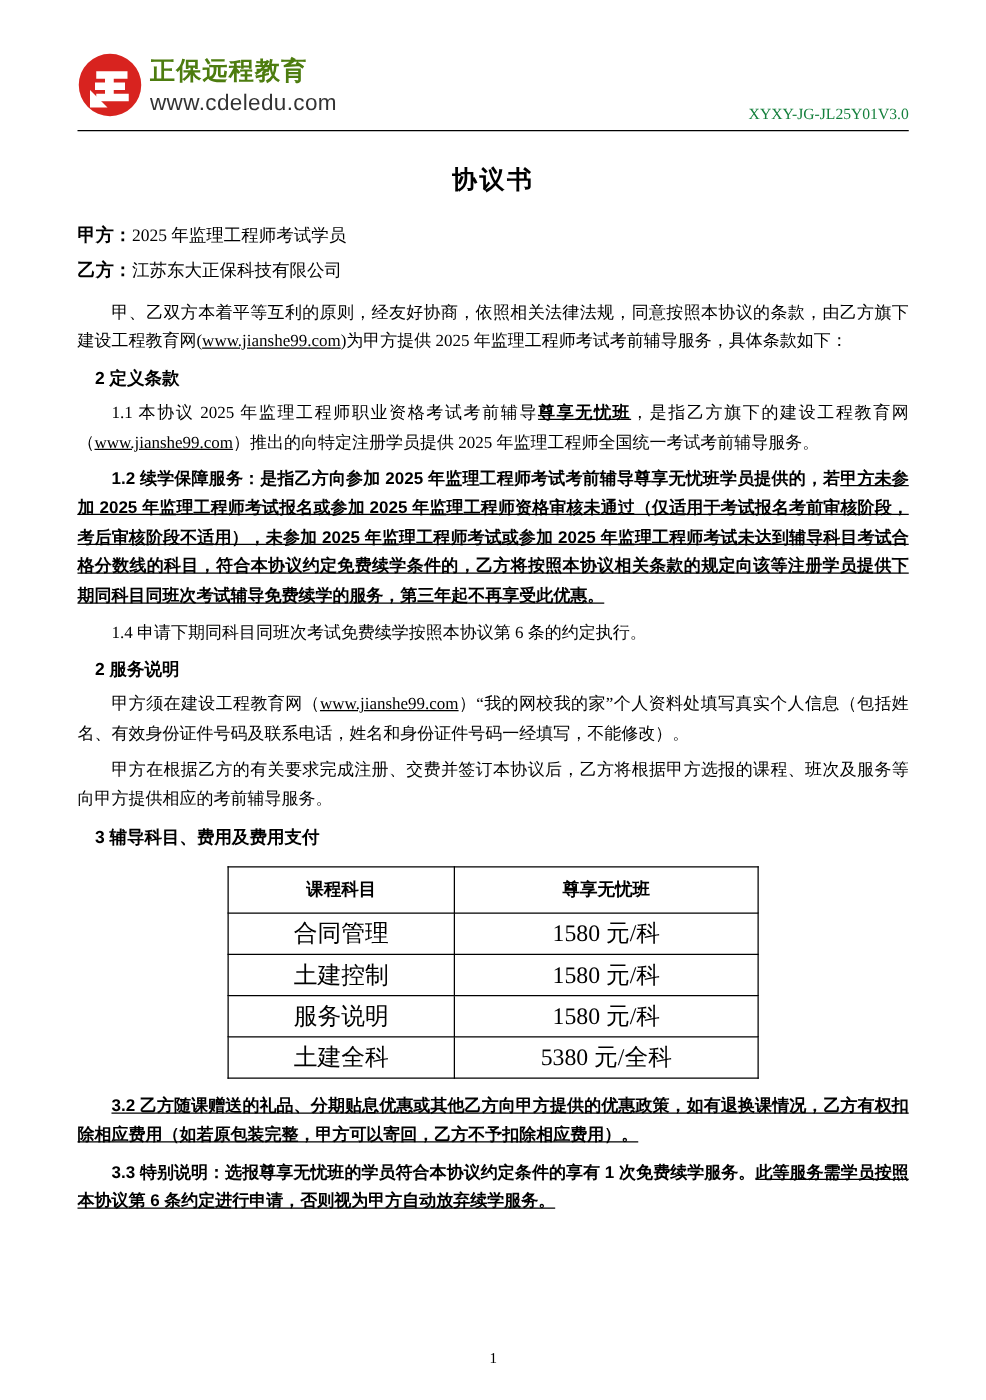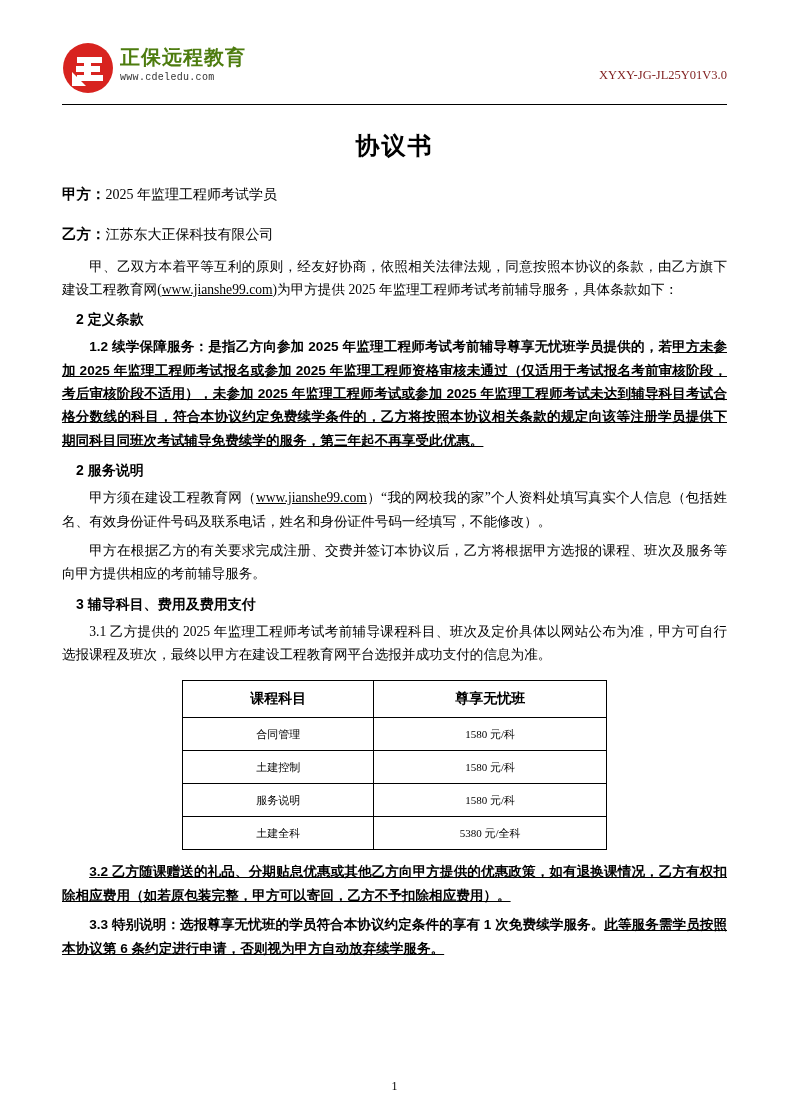--- a/index.html
+++ b/index.html
@@ -47,55 +47,54 @@
   }
   .logo-cn {
     font-family: "Liberation Sans", sans-serif;
     font-weight: bold;
     font-size: 20px;
     letter-spacing: 1px;
     color: #4d7c0f;
     line-height: 1.15;
   }
   .logo-url {
-    font-family: Liberation Mono, monospace;
-    font-size: 10px;
+    font-family: Liberation Sans, sans-serif;
+    font-size: 18px;
     color: #333;
     letter-spacing: 0.3px;
     margin-top: 3px;
   }
   .doc-code {
     position: absolute;
     right: 0;
-    top: 28px;
+    top: 44px;
     font-family: "Liberation Serif", serif;
     font-size: 12.5px;
-    color: #7f1d1d;
+    color: #15803d;
   }
   .header-rule {
     position: absolute;
     left: 0;
     right: 0;
     top: 64px;
     border-bottom: 1.6px solid #000;
   }
   
   .doc-title {
     text-align: center;
     font-family: "Liberation Sans", sans-serif;
     font-weight: bold;
-    font-size: 24px;
+    font-size: 20px;
     margin: 22px 0 18px 0;
     letter-spacing: 2px;
   }
   
   .party-line {
     font-size: 14.5px;
     line-height: 1.95;
-    margin-top: 12px;
   }
   .party-label {
     font-family: "Liberation Sans", sans-serif;
     font-weight: bold;
     font-size: 14.5px;
   }
   .party-value {
     font-size: 14px;
   }
   
@@ -131,21 +130,21 @@
     justify-content: center;
     margin: 14px 0 10px 0;
   }
   table.price {
     border-collapse: collapse;
     width: 425px;
   }
   table.price th, table.price td {
     border: 1px solid #000;
     text-align: center;
-    font-size: 11px;
+    font-size: 19px;
     height: 28px;
     padding: 2px 4px;
   }
   table.price th {
     font-family: "Liberation Sans", sans-serif;
     font-weight: bold;
     font-size: 14px;
     height: 32px;
   }
   
@@ -187,30 +186,31 @@
     <span class="party-label">甲方：</span><span class="party-value">2025 年监理工程师考试学员</span>
   </div>
   <div class="party-line">
     <span class="party-label">乙方：</span><span class="party-value">江苏东大正保科技有限公司</span>
   </div>
 
   <p class="para"><span>甲、乙双方本着平等互利的原则，经友好协商，依照相关法律法规，同意按照本协议的条款，由乙方旗下建设工程教育网(</span><span class="link">www.jianshe99.com</span><span>)为甲方提供 2025 年监理工程师考试考前辅导服务，具体条款如下：</span></p>
 
   <div class="sec-title">2 定义条款</div>
 
+  <p class="para"><span>1.1 本协议 2025 年监理工程师职业资格考试考前辅导</span><span class="bu">尊享无忧班</span><span>，是指乙方旗下的建设工程教育网（</span><span class="link">www.jianshe99.com</span><span>）推出的向特定注册学员提供 2025 年监理工程师全国统一考试考前辅导服务。</span></p>
 
   <p class="para"><span class="b">1.2 续学保障服务：</span><span class="b">是指乙方向参加 2025 年监理工程师考试考前辅导尊享无忧班学员提供的，若</span><span class="bu">甲方未参加 2025 年监理工程师考试报名或参加 2025 年监理工程师资格审核未通过（仅适用于考试报名考前审核阶段，考后审核阶段不适用），未参加 2025 年监理工程师考试或参加 2025 年监理工程师考试未达到辅导科目考试合格分数线的科目，符合本协议约定免费续学条件的，乙方将按照本协议相关条款的规定向该等注册学员提供下期同科目同班次考试辅导免费续学的服务，第三年起不再享受此优惠。</span></p>
 
+  <p class="para">1.4 申请下期同科目同班次考试免费续学按照本协议第 6 条的约定执行。</p>
 
   <div class="sec-title">2 服务说明</div>
   <p class="para"><span>甲方须在建设工程教育网（</span><span class="link">www.jianshe99.com</span><span>）“我的网校我的家”个人资料处填写真实个人信息（包括姓名、有效身份证件号码及联系电话，姓名和身份证件号码一经填写，不能修改）。</span></p>
   <p class="para">甲方在根据乙方的有关要求完成注册、交费并签订本协议后，乙方将根据甲方选报的课程、班次及服务等向甲方提供相应的考前辅导服务。</p>
 
   <div class="sec-title">3 辅导科目、费用及费用支付</div>
-  <p class="para">3.1 乙方提供的 2025 年监理工程师考试考前辅导课程科目、班次及定价具体以网站公布为准，甲方可自行选报课程及班次，最终以甲方在建设工程教育网平台选报并成功支付的信息为准。</p>
 
   <div class="price-table-wrap">
     <table class="price">
       <thead>
         <tr>
           <th>课程科目</th>
           <th>尊享无忧班</th>
         </tr>
       </thead>
       <tbody>

